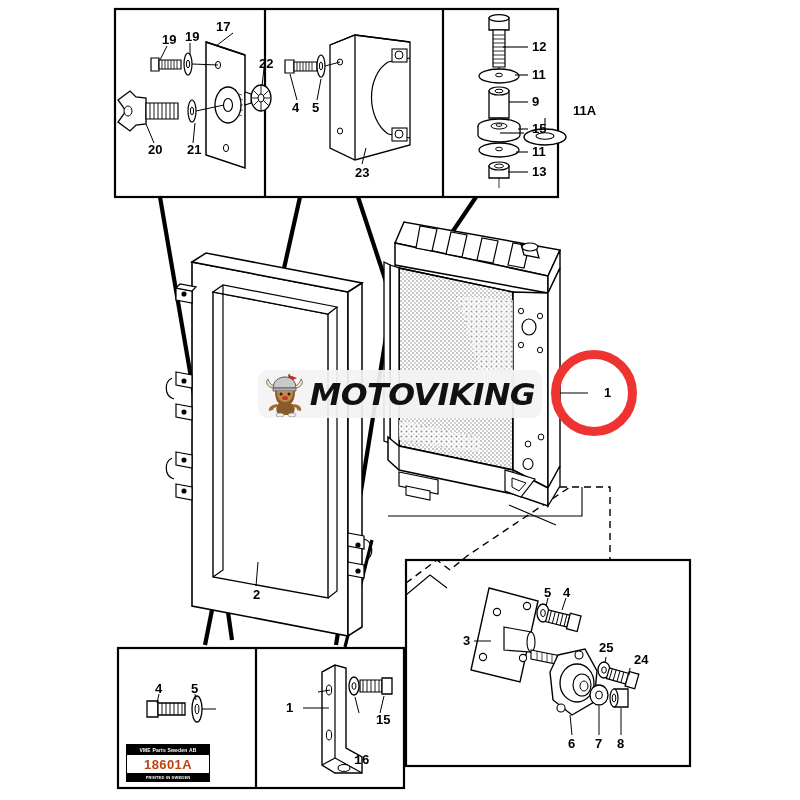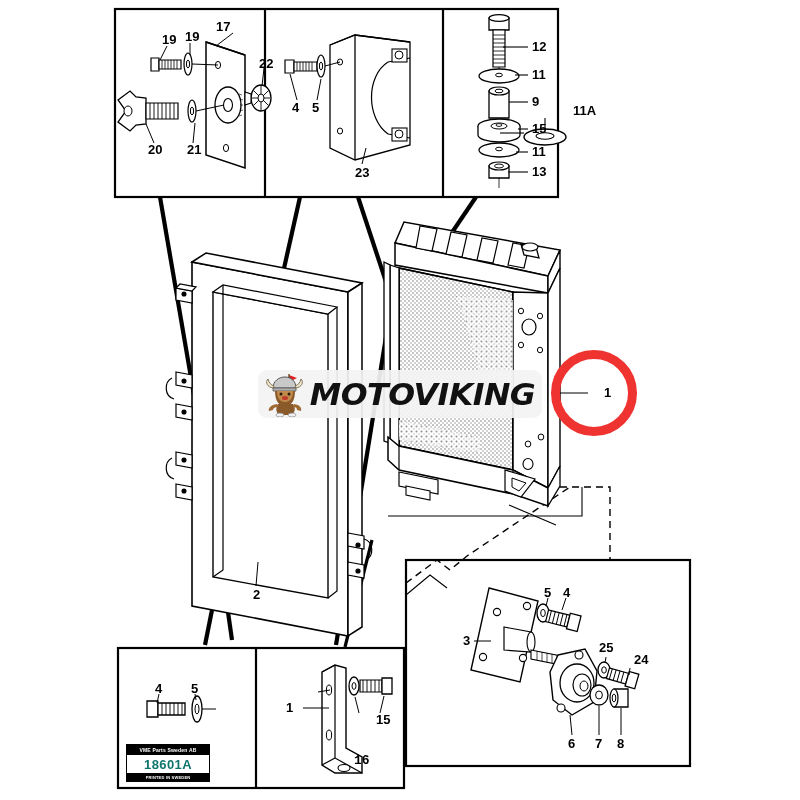--- a/index.html
+++ b/index.html
@@ -67,21 +67,21 @@
   }
   #tb-top{
     height:10px;background:#000;color:#fff;
     font-size:5px;font-weight:bold;
     display:flex;align-items:center;justify-content:center;
     letter-spacing:0.2px;
     font-family:"Liberation Sans", sans-serif;
   }
   #tb-mid{
     flex:1;display:flex;align-items:center;justify-content:center;
-    font-size:13px;font-weight:bold;letter-spacing:0.4px;color:#0f766e;
+    font-size:13px;font-weight:bold;letter-spacing:0.4px;color:#c2410c;
   }
   #tb-bot{
     height:8px;background:#000;color:#fff;
     font-size:4px;font-weight:bold;
     display:flex;align-items:center;justify-content:center;
     letter-spacing:0.2px;
   }
 </style>
 </head>
 <body>

